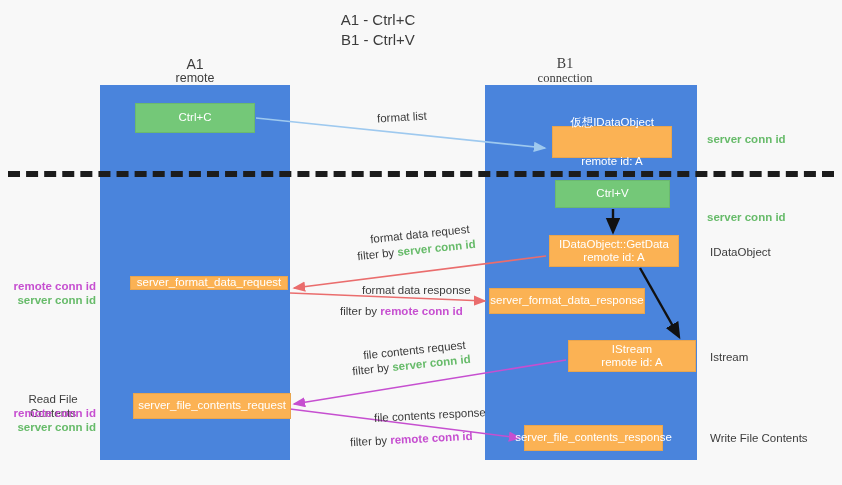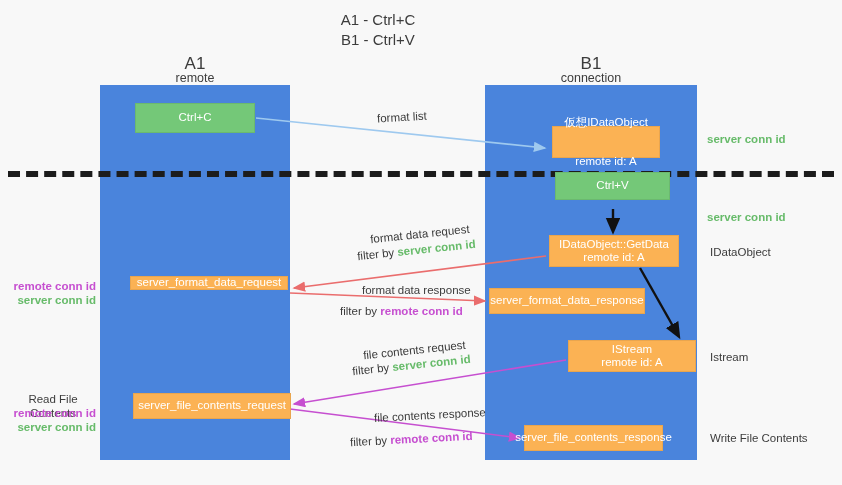--- a/index.html
+++ b/index.html
@@ -18,22 +18,22 @@
     left:0;top:10px;width:756px;text-align:center;
     font-size:15px;color:#3c3c3c;line-height:20px;
   }
   #title div{white-space:pre;}
 
   
   .col-head{
     text-align:center;font-size:12.5px;color:#3c3c3c;line-height:14px;
   }
   #head-a1{left:100px;top:57px;width:190px;}
-  #head-b1{left:485px;top:57px;width:212px;}
-  .col-head .big{font-size:17px;}
+  #head-b1{left:459px;top:57px;width:212px;font-family:Liberation Serif, serif;}
+  .col-head .big{font-size:14px;}
   .col-head .sub{font-size:12.5px;}
 
   
   .lane{background:#4a84dc;}
   #lane-a1{left:100px;top:85px;width:190px;height:375px;}
   #lane-b1{left:485px;top:85px;width:212px;height:375px;}
 
   
   #divider{
     left:8px;top:171px;width:826px;height:0;
@@ -47,22 +47,22 @@
     align-items:center;justify-content:center;
     color:#ffffff;font-size:11.5px;line-height:13.5px;
     text-align:center;
     border:1px solid rgba(0,0,0,.07);
   }
   .node .l2{font-size:11.5px;}
   .green{background:#74c878;}
   .orange{background:#fbb254;}
 
   #n-ctrlc       {left:135px;top:103px;width:120px;height:30px;}
-  #n-vidataobj   {left:552px;top:126px;width:108px;height:32px;gap:26px;}
-  #n-ctrlv       {left:555px;top:172px;width:115px;height:28px;}
+  #n-vidataobj   {left:552px;top:126px;width:120px;height:32px;gap:26px;}
+  #n-ctrlv       {left:555px;top:180px;width:115px;height:28px;}
   #n-getdata     {left:549px;top:235px;width:130px;height:32px;}
   #n-fmtresp     {left:489px;top:288px;width:156px;height:26px;}
   #n-istream     {left:568px;top:340px;width:128px;height:32px;}
   #n-fcresp      {left:524px;top:425px;width:139px;height:26px;}
   #n-fmtreq      {left:130px;top:276px;width:158px;height:14px;}
   #n-fcreq       {left:133px;top:393px;width:158px;height:26px;}
 
   
   .side{font-size:11.5px;line-height:14px;}
   .green-t{color:#67bb6a;font-weight:bold;}

